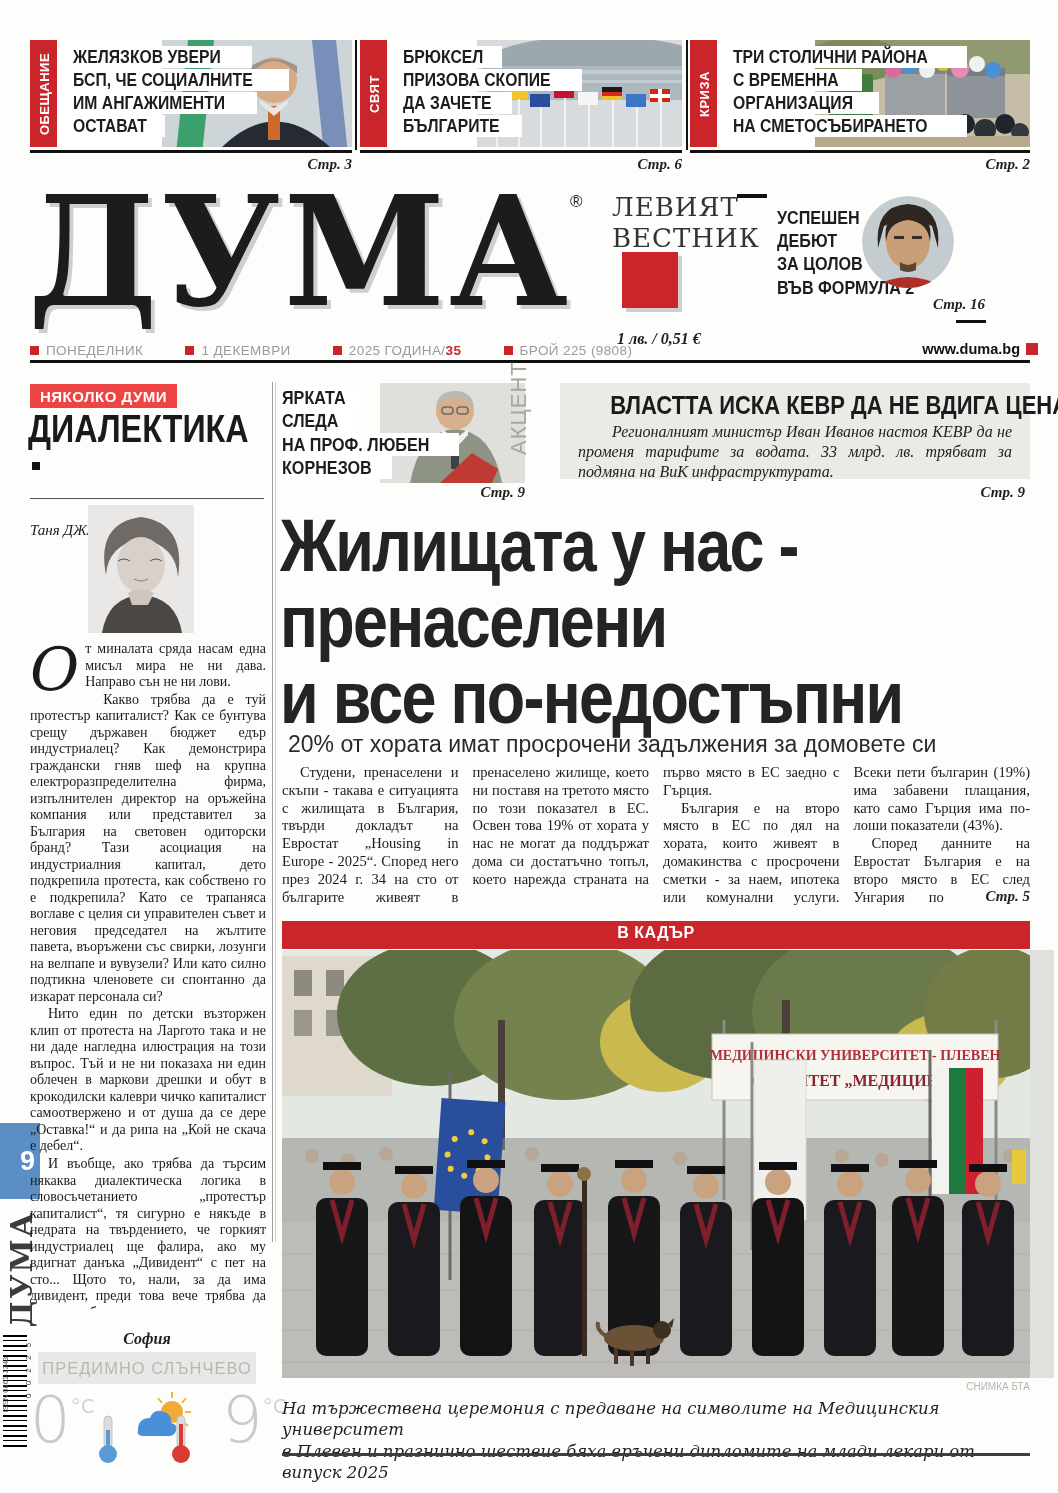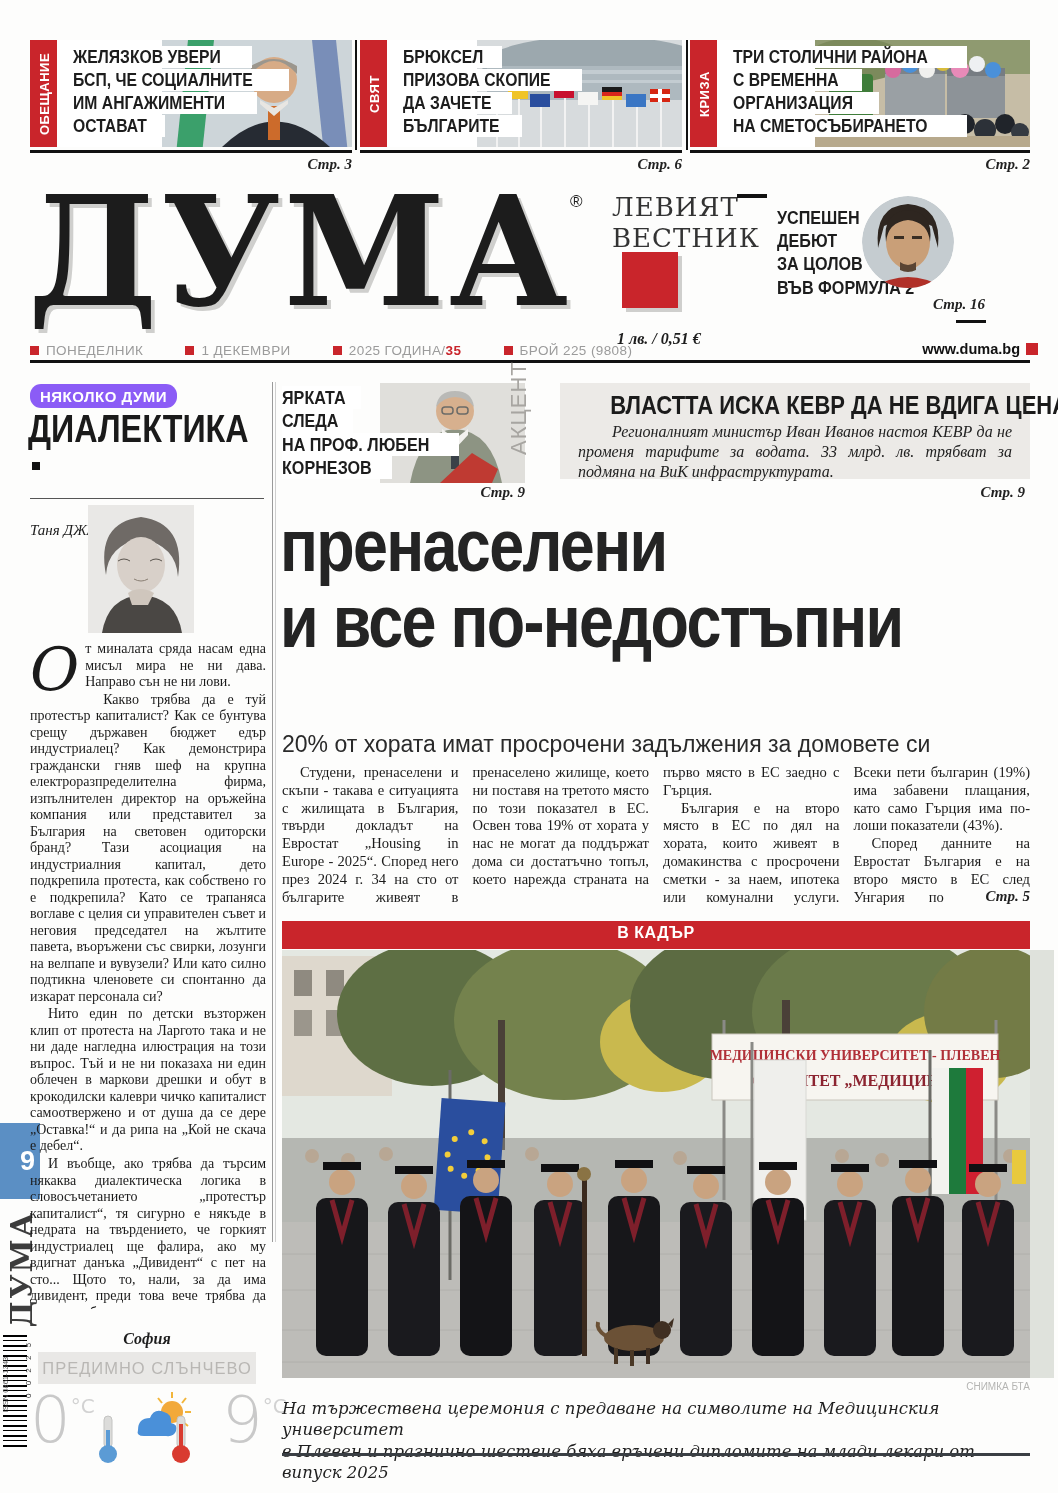--- a/index.html
+++ b/index.html
@@ -56,22 +56,22 @@
         transform:rotate(-90deg);font-family:"DejaVu Serif",serif;font-weight:bold;font-size:30px;
         color:#3c3c3c;letter-spacing:2px;}
   .barcode{position:absolute;left:3px;top:1335px;width:24px;height:112px;
         background:repeating-linear-gradient(to bottom,#000 0 2px,#fff 2px 5px,#000 5px 6px,#fff 6px 10px);}
   .issn{position:absolute;left:-22px;top:1380px;transform:rotate(-90deg);font-size:7.5px;color:#555;
         white-space:nowrap;}
   .bdigits{position:absolute;left:24px;top:1398px;transform:rotate(-90deg);transform-origin:0 0;
         font-size:8px;letter-spacing:3px;color:#333;}
 
   
-  .op-kicker{position:absolute;left:30px;top:384px;background:#8b5cf6;color:#fff;font-weight:bold;
-        font-size:15px;padding:4px 10px 3px;letter-spacing:.5px;border-radius:11px;}
+  .op-kicker{position:absolute;left:30px;top:384px;background:#ef4444;color:#fff;font-weight:bold;
+        font-size:15px;padding:4px 10px 3px;letter-spacing:.5px;}
   .op-title{position:absolute;left:28px;top:408px;font-weight:bold;font-size:38px;color:#1a1a1a;}
   .op-bullet{position:absolute;left:32px;top:462px;width:8px;height:8px;background:#111;}
   .op-author{position:absolute;left:30px;top:476px;font-family:Liberation Serif, serif;
         font-style:italic;font-size:15px;margin-top:46px;}
   .op-rule{position:absolute;left:30px;top:498px;width:234px;height:1px;background:#555;}
   .op-photo{position:absolute;left:88px;top:505px;width:106px;height:128px;overflow:hidden;}
   .op-body{position:absolute;left:30px;top:641px;width:236px;height:668px;overflow:hidden;
         font-family:"Liberation Serif",serif;font-size:14px;line-height:1.18;text-align:justify;color:#1b1b1b;}
   .op-body p{margin:0 0 1px;text-indent:18px;}
   .op-body p.first{text-indent:0;}
@@ -101,21 +101,21 @@
         font-size:22px;color:#a7a5a1;letter-spacing:1px;font-weight:normal;white-space:nowrap;}
   .accent-box{position:absolute;left:560px;top:383px;width:470px;height:96px;background:#eceae7;}
   .accent-title{margin:8px 8px 2px;text-align:center;font-weight:bold;font-size:25px;color:#1b1b1b;white-space:nowrap;}
   .accent-lede{margin:2px 18px;font-family:"Liberation Serif",serif;font-style:italic;font-size:16px;
         line-height:1.25;text-align:justify;text-indent:34px;color:#222;}
   .accent-ref{position:absolute;left:940px;top:484px;width:85px;text-align:right;}
 
   
   .lead-hl{position:absolute;left:280px;top:508px;font-weight:bold;font-size:74px;line-height:1.03;
         letter-spacing:-2px;color:#242424;}
-  .lead-sub{position:absolute;left:282px;top:731px;font-size:23px;color:#2a2a2a;}
+  .lead-sub{position:absolute;left:288px;top:731px;font-size:23px;color:#2a2a2a;}
   .lead-cols{position:absolute;left:282px;top:764px;width:748px;height:152px;overflow:hidden;
         font-family:"Liberation Serif",serif;font-size:14.6px;line-height:1.22;text-align:justify;
         column-count:4;column-gap:14px;color:#1b1b1b;}
   .lead-cols p{margin:0;text-indent:18px;}
   .lead-ref{position:absolute;left:945px;top:888px;width:85px;text-align:right;background:#fdfdfc;}
 
   
   .kadar{position:absolute;left:282px;top:921px;width:748px;height:28px;background:#c9252b;
         color:#fff;font-weight:bold;font-size:16px;text-align:center;line-height:24px;letter-spacing:.5px;}
   .main-photo{position:absolute;left:282px;top:950px;width:772px;height:428px;overflow:hidden;background:#dfe2dc;}
@@ -409,20 +409,21 @@
   <div class="kz-ref pageref">Стр. 9</div>
 
   <div class="accent-label">АКЦЕНТ</div>
   <div class="accent-box">
     <div class="accent-title"><span class="cxc">ВЛАСТТА ИСКА КЕВР ДА НЕ ВДИГА ЦЕНАТА НА ВОДАТА</span></div>
     <div class="accent-lede">Регионалният министър Иван Иванов настоя КЕВР да не променя тарифите за водата. 33 млрд. лв. трябват за подмяна на ВиК инфраструктурата.</div>
   </div>
   <div class="accent-ref pageref">Стр. 9</div>
 
   <div class="lead-hl">
+    <div><span class="cx">Жилищата у нас -</span></div>
     <div><span class="cx">пренаселени</span></div>
     <div><span class="cx">и все по-недостъпни</span></div>
   </div>
   <div class="lead-sub">20% от хората имат просрочени задължения за домовете си</div>
   <div class="lead-cols">
     <p>Студени, пренаселени и скъпи - такава е ситуацията с жилищата в България, твърди докладът на Евростат „Housing in Europe - 2025“. Според него през 2024 г. 34 на сто от българите живеят в пренаселено жилище, което ни поставя на третото място по този показател в ЕС. Освен това 19% от хората у нас не могат да поддържат дома си достатъчно топъл, което нарежда страната на първо място в ЕС заедно с Гърция.</p>
     <p>България е на второ място в ЕС по дял на хората, които живеят в домакинства с просрочени сметки - за наем, ипотека или комунални услуги. Всеки пети българин (19%) има забавени плащания, като само Гърция има по-лоши показатели (43%).</p>
     <p>Според данните на Евростат България е на второ място в ЕС след Унгария по най-бързо поскъпване на строителните разходи, като те са се увеличили със 145% за последните 15 години. Експертите предупреждават, че този ръст ще се прехвърли върху крайните цени на жилищата и те ще стават все по-скъпи и недостъпни в бъдеще.</p>
   </div>
   <div class="lead-ref pageref">Стр. 5</div>

